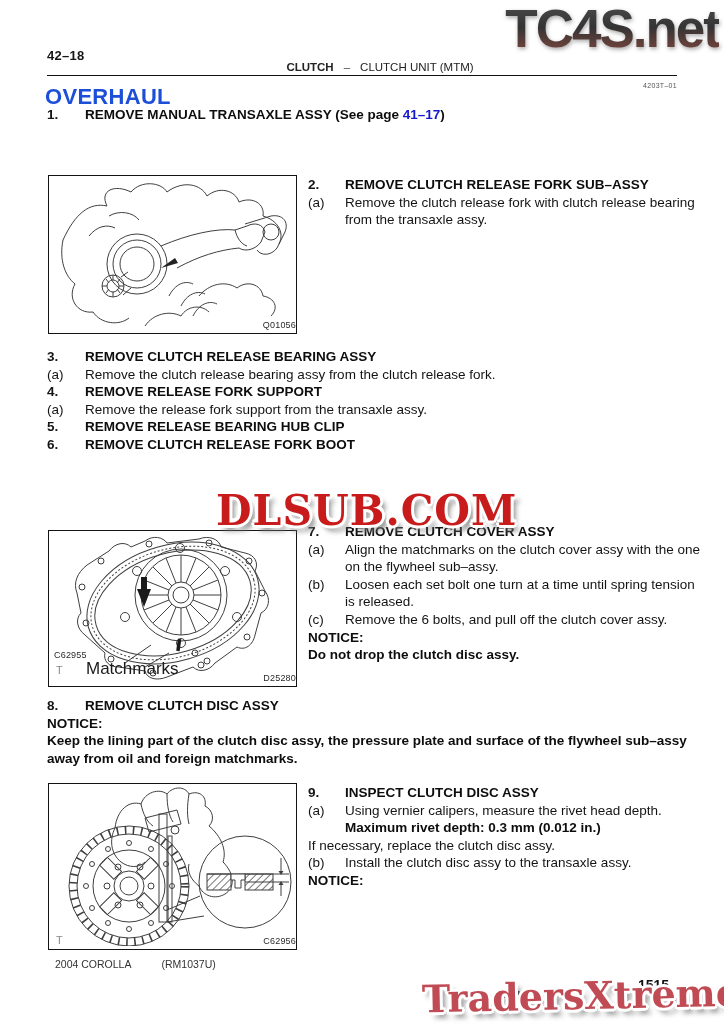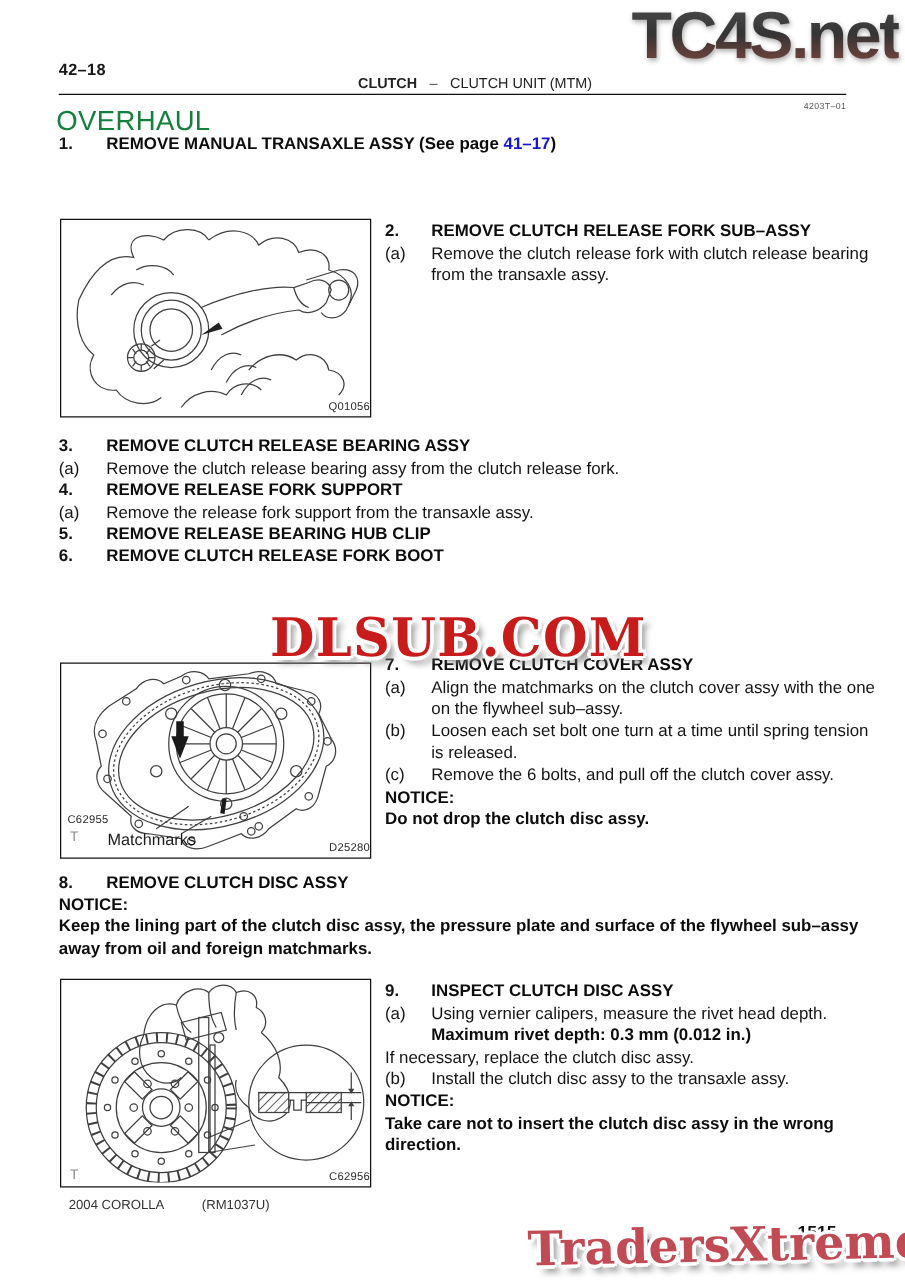--- a/index.html
+++ b/index.html
@@ -6,21 +6,21 @@
   .page{position:relative;width:724px;height:1024px;background:#ffffff;overflow:hidden;
         font-family:"Liberation Sans",sans-serif;color:#161616;}
 
   
   .page-ref{position:absolute;left:47px;top:48px;font-size:13px;font-weight:bold;letter-spacing:.3px;}
   .header-center{position:absolute;left:0;right:0;top:61px;text-align:center;font-size:11.5px;color:#222;margin-left:36px;}
   .header-center .sec{font-weight:bold;}
   .header-center .sep{margin:0 10px;color:#444;}
   .header-rule{position:absolute;left:47px;right:47px;top:75px;border-top:1.8px solid #101010;}
   .doc-code{position:absolute;right:47px;top:82px;font-size:7px;color:#555;letter-spacing:.3px;}
-  .title{position:absolute;left:45px;top:84px;font-size:22px;font-weight:normal;letter-spacing:.3px;color:#15803d;}
+  .title{position:absolute;left:45px;top:84px;font-size:22px;font-weight:bold;letter-spacing:.3px;color:#1d4ed8;}
 
   
   .block{position:absolute;font-size:13.5px;line-height:17.6px;color:#141414;}
   .row{display:flex;align-items:flex-start;}
   .num{flex:0 0 38px;font-weight:bold;}
   .rnum{flex:0 0 37px;font-weight:bold;}
   .plain{font-weight:normal;}
   .txt{flex:1;}
   .bold{font-weight:bold;color:#0d0d0d;}
   .link{color:#1616cf;}
@@ -34,21 +34,21 @@
   
   .figure{position:absolute;left:48px;width:247px;border:1.7px solid #131313;background:#fff;}
   .fig1{top:175px;height:157px;}
   .fig2{top:530px;height:155px;}
   .fig3{top:783px;height:165px;}
   .figure svg{position:absolute;left:0;top:0;}
   .figcode{position:absolute;font-size:9px;color:#2a2a2a;letter-spacing:.2px;}
   .fc-br{right:0;bottom:3px;}
   .fig2 .fc-l1{left:5px;bottom:26px;}
   .fig2 .fc-l2{left:7px;bottom:10px;color:#8a8a8a;font-size:11px;}
-  .fig2 .callout{position:absolute;left:37px;bottom:7px;font-size:13px;color:#1a1a1a;}
+  .fig2 .callout{position:absolute;left:37px;bottom:7px;font-size:17px;color:#1a1a1a;}
   .fig3 .fc-l2{left:7px;bottom:3px;color:#8a8a8a;font-size:11px;}
 
   
   .wm-tc4s{position:absolute;right:5px;top:-2px;z-index:6;
     font-size:53px;font-weight:bold;letter-spacing:-2px;
     font-family:"Liberation Sans",sans-serif;color:#3d3632;
     filter:drop-shadow(1px 2px 2px rgba(160,160,160,.9));}
   @supports (-webkit-background-clip:text){
     .wm-tc4s{background:linear-gradient(180deg,#4a4a4a 10%,#343434 48%,#84493f 96%);
       -webkit-background-clip:text;background-clip:text;color:transparent;}
@@ -306,21 +306,20 @@
     <div class="row">
         <span class="rnum plain"></span>
         <span class="txt bold">Maximum rivet depth: 0.3 mm (0.012 in.)</span>
       </div>
     <div>If necessary, replace the clutch disc assy.</div>
     <div class="row">
         <span class="rnum plain">(b)</span>
         <span class="txt">Install the clutch disc assy to the transaxle assy.</span>
       </div>
     <div class="bold">NOTICE:</div>
-    <div class="bold">Take care not to insert the clutch disc assy in the wrong direction.</div>
   </div>
 
   <div class="footer-left">
     <span>2004 COROLLA</span><span class="mc">(RM1037U)</span>
   </div>
   <div class="footer-frag">Au</div>
   <div class="footer-page">1515</div>
 
 </div>
 

